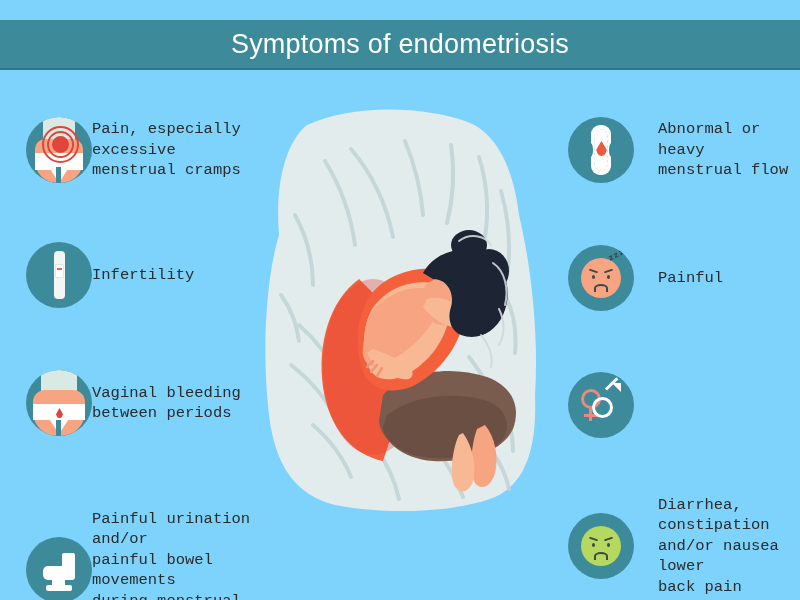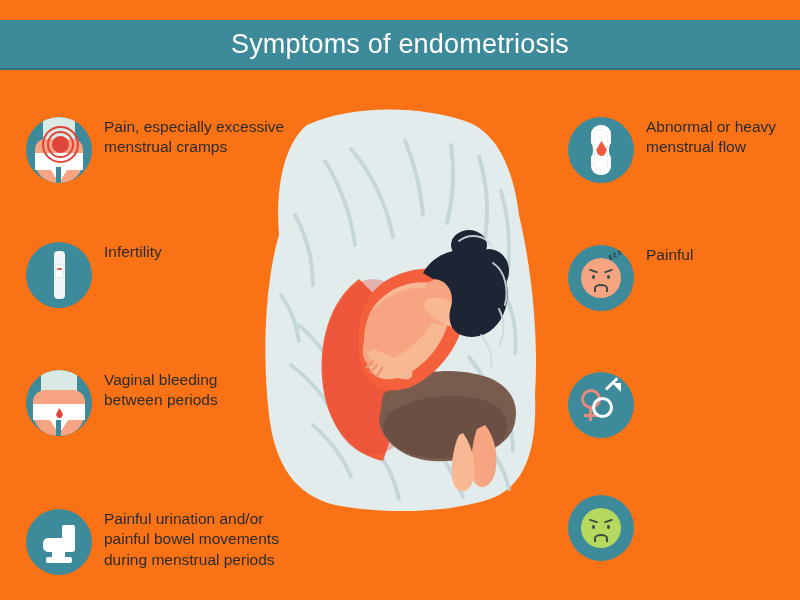--- a/index.html
+++ b/index.html
@@ -12,21 +12,21 @@
     height: 600px;
     background: #ffffff;
     font-family: "Liberation Sans", sans-serif;
     overflow: hidden;
     position: relative;
   }
   .page {
     position: relative;
     width: 800px;
     height: 600px;
-    background: #f97316;
+    background: #7dd3fc;
   }
 
   
   .banner {
     position: absolute;
     left: 0;
     top: 20px;
     width: 800px;
     height: 50px;
     background: #3d8a9b;
@@ -42,43 +42,44 @@
     font-weight: 400;
     letter-spacing: 0.2px;
     line-height: 1;
     white-space: nowrap;
   }
 
   
   .item {
     position: absolute;
     display: flex;
-    align-items: flex-start;
-    gap: 12px;
+    align-items: center;
+    gap: 0;
+    font-family: Liberation Mono, monospace;
   }
   .item-left  { left: 26px; }
   .item-right { left: 568px; }
 
   .icon-circle {
     width: 66px;
     height: 66px;
     border-radius: 50%;
     background: #3d8a9b;
     flex: 0 0 66px;
     position: relative;
     overflow: hidden;
   }
   .item-label {
     font-size: 15.5px;
     line-height: 1.32;
     color: #2b2b2b;
     white-space: pre-line;
     max-width: 200px;
   }
-  .item-right .item-label { max-width: 190px; }
+  .item-right .item-label { max-width: 190px; margin-left: 24px; }
 
   
   .ic-abdomen .torso-top {
     position: absolute; left: 17px; top: 0; width: 32px; height: 30px;
     background: #d9eae4;
   }
   .ic-abdomen .skin-l {
     position: absolute; left: 9px; top: 22px; width: 48px; height: 44px;
     background: #f6a481; border-radius: 10px 10px 22px 22px;
   }
@@ -437,15 +438,18 @@
   <div class="item item-right" style="top:495px;">
     <div class="icon-circle ic-face">
       <div class="face green">
         <div class="brow brow-l"></div>
         <div class="brow brow-r"></div>
         <div class="eye eye-l"></div>
         <div class="eye eye-r"></div>
         <div class="mouth"></div>
       </div>
     </div>
+    <div class="item-label">Diarrhea, constipation
+and/or nausea lower
+back pain</div>
   </div>
 
 </div>
 
 </body></html>

